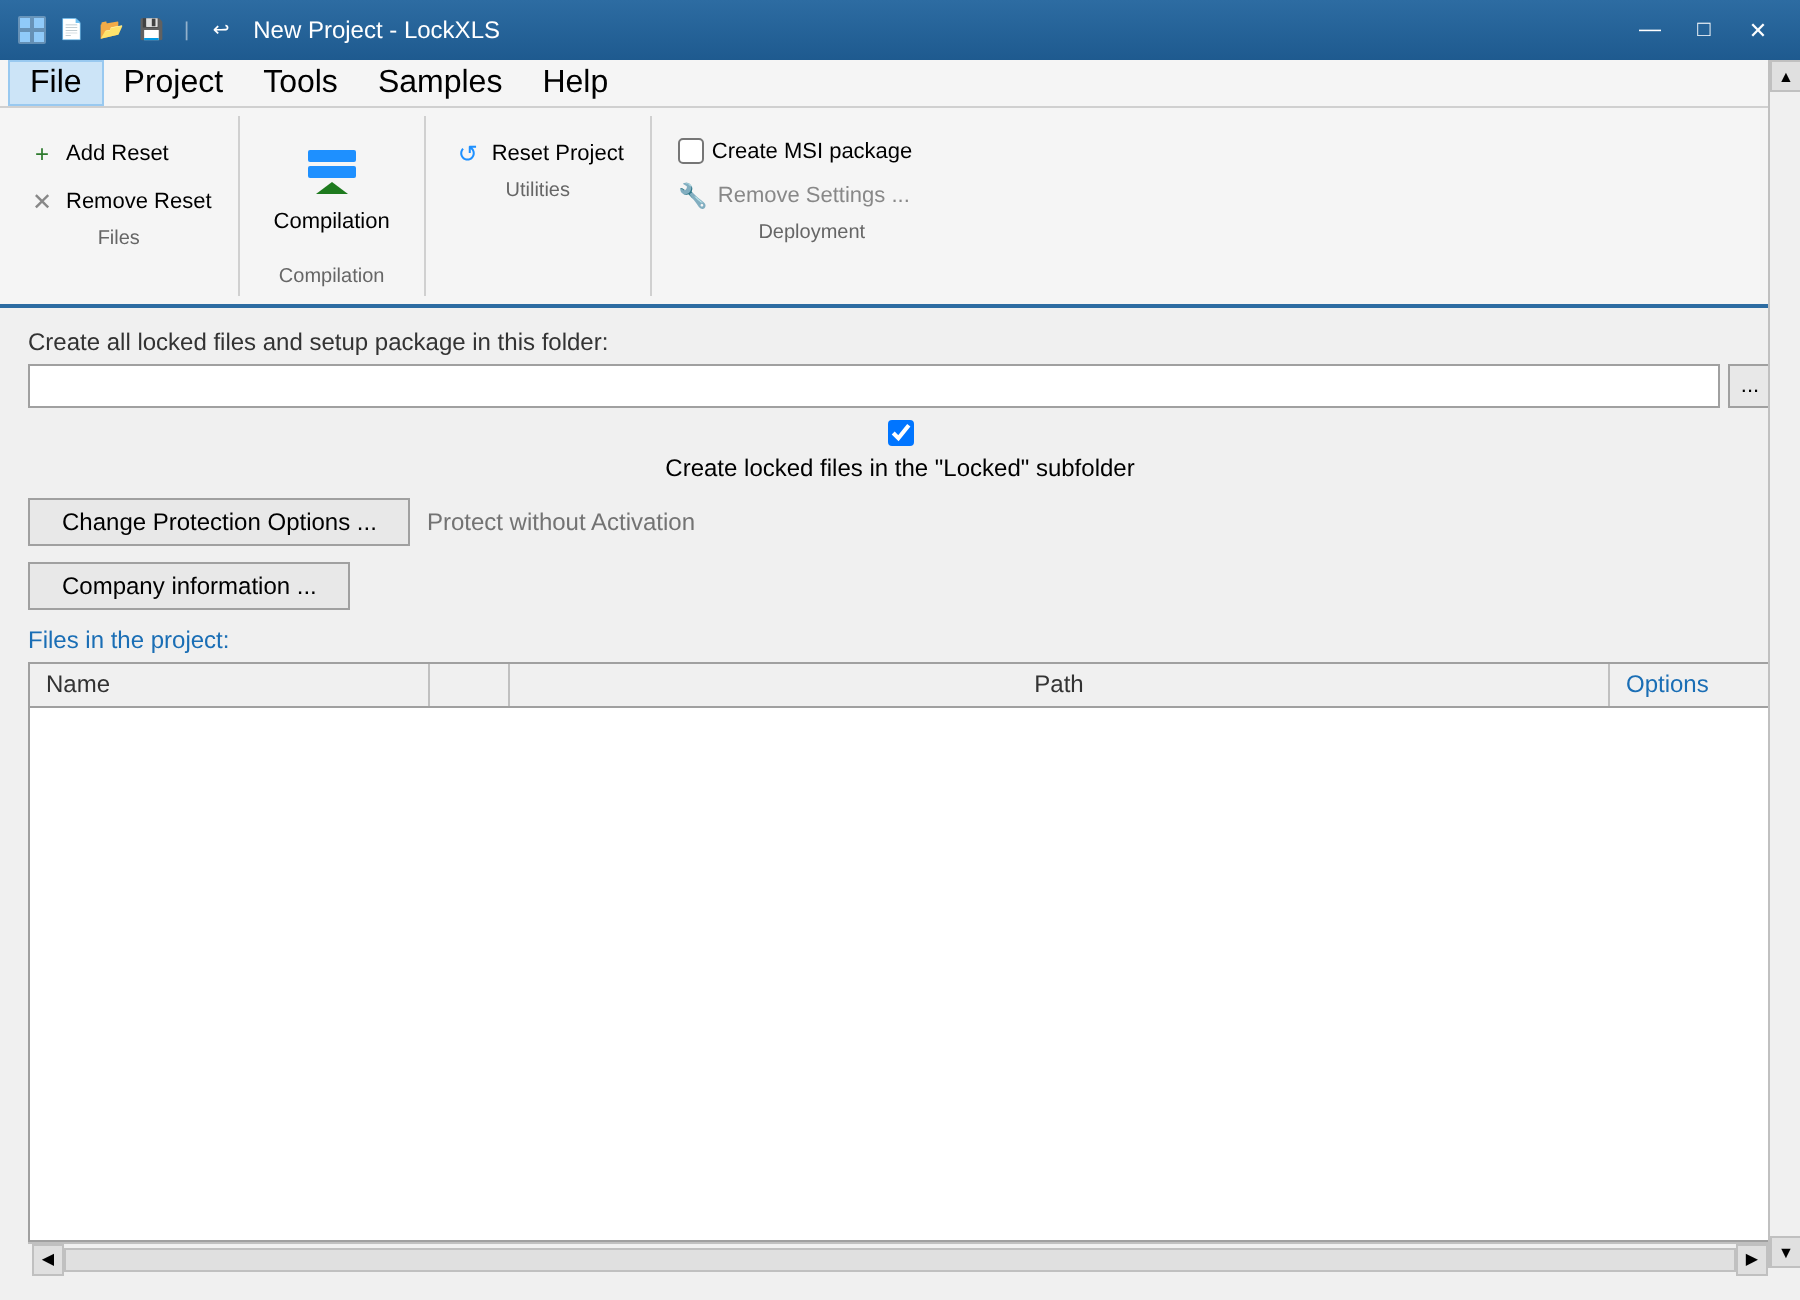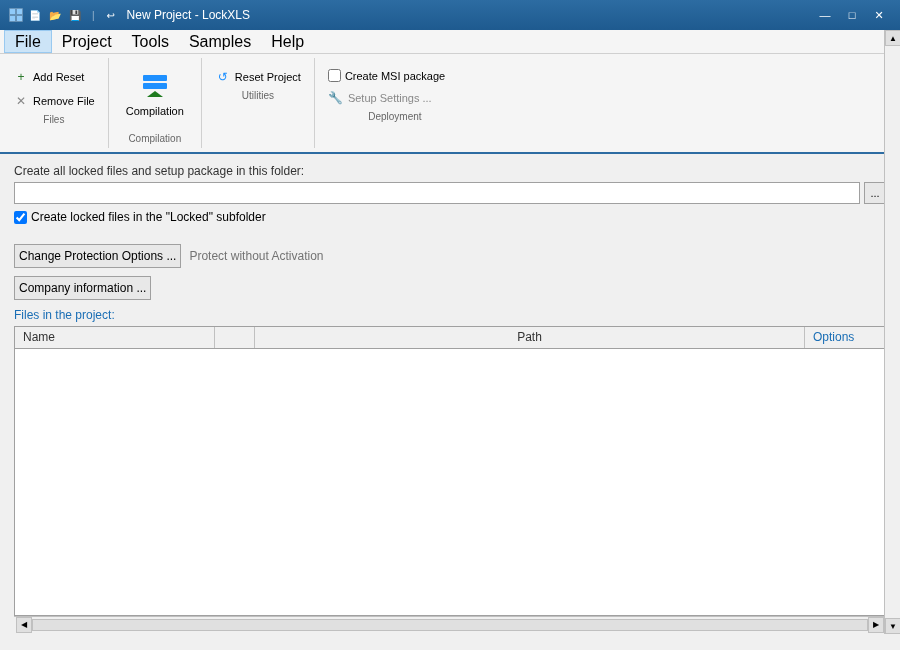--- a/index.html
+++ b/index.html
@@ -197,34 +197,35 @@
       cursor: pointer;
       display: flex;
       align-items: center;
       justify-content: center;
       font-size: 11px;
     }
     .checkbox-row {
       display: flex;
       align-items: center;
       gap: 4px;
-      margin-bottom: 20px;
+      margin-bottom: 8px;
+      flex-direction: column;
     }
     .checkbox-row input[type="checkbox"] {
       cursor: pointer;
     }
     .buttons-row {
       display: flex;
       align-items: center;
       gap: 8px;
       margin-bottom: 8px;
     }
     .action-btn {
       height: 24px;
-      padding: 0 4px;
+      padding: 0 16px;
       background: #e8e8e8;
       border: 1px solid #a0a0a0;
       cursor: pointer;
       font-size: 12px;
       display: flex;
       align-items: center;
       text-align: center;
     }
     .link-text {
       font-size: 12px;
@@ -353,21 +354,21 @@
 <div class="ribbon">
 
   <div class="ribbon-group">
     <div class="ribbon-small-buttons">
       <div class="ribbon-btn-small">
         <span class="small-icon" style="color:#2d7a2d;">+</span>
         <span>Add Reset</span>
       </div>
       <div class="ribbon-btn-small">
         <span class="small-icon" style="color:#888;">✕</span>
-        <span>Remove File</span>
+        <span>Remove Reset</span>
       </div>
     </div>
     <div class="ribbon-group-label">Files</div>
   </div>
 
   <div class="ribbon-group" style="min-width:80px;">
     <div class="ribbon-group-items">
       <div class="ribbon-btn-large">
         <div class="ribbon-btn-icon">
           <svg width="32" height="32" viewBox="0 0 32 32">
@@ -393,21 +394,21 @@
   </div>
 
   <div class="ribbon-group" style="min-width:160px;">
     <div class="ribbon-small-buttons">
       <div class="ribbon-btn-small" style="align-items:center;">
         <input type="checkbox" class="checkbox-small" style="">
         <span>Create MSI package</span>
       </div>
       <div class="ribbon-btn-small gray-text">
         <span class="small-icon">🔧</span>
-        <span>Setup Settings ...</span>
+        <span>Remove Settings ...</span>
       </div>
     </div>
     <div class="ribbon-group-label">Deployment</div>
   </div>
 </div>
 
 <div class="main-content">
 
   <div class="folder-label">Create all locked files and setup package in this folder:</div>
 

